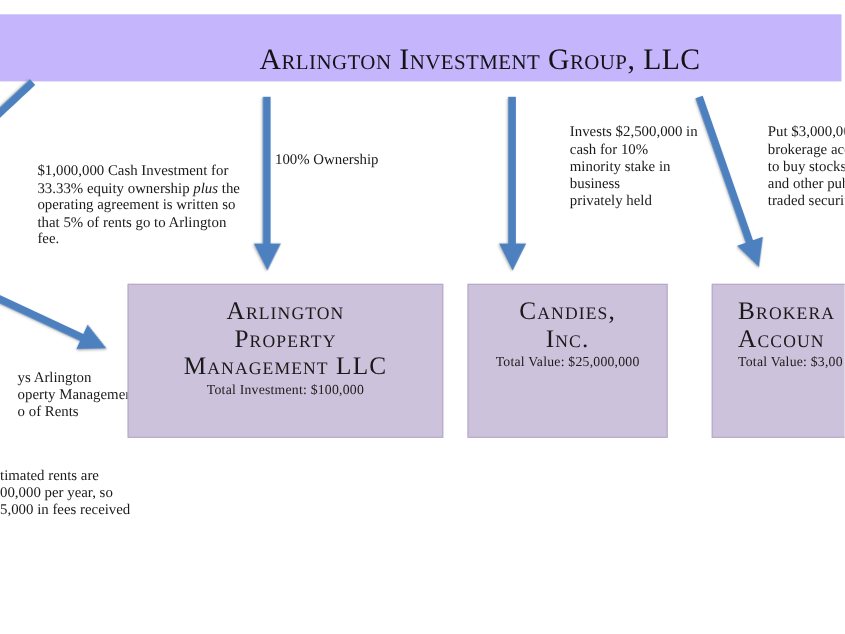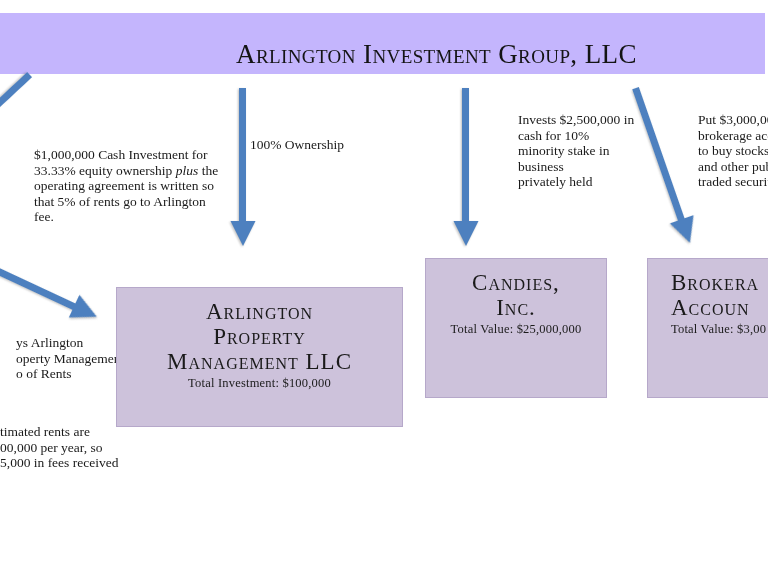--- a/index.html
+++ b/index.html
@@ -76,21 +76,21 @@
 
   
   .entity {
     position: absolute;
     top: 258px; height: 140px;
     background: #cdc2db;
     border: 1px solid #b6a8ca;
     box-sizing: border-box;
     text-align: center;
   }
-  #entity-apm  { left: 116px; width: 287px; margin-top: 29px; }
+  #entity-apm  { left: 116px; width: 287px; }
   #entity-choc { left: 425px; width: 182px; }
   #entity-brok { left: 647px; width: 187px; text-align: left; padding-left: 23px; }
   .entity-title {
     padding-top: 11px;
     font-variant: small-caps;
     font-size: 23px;
     line-height: 25px;
     letter-spacing: 1px;
     color: #1a1a1a;
   }

